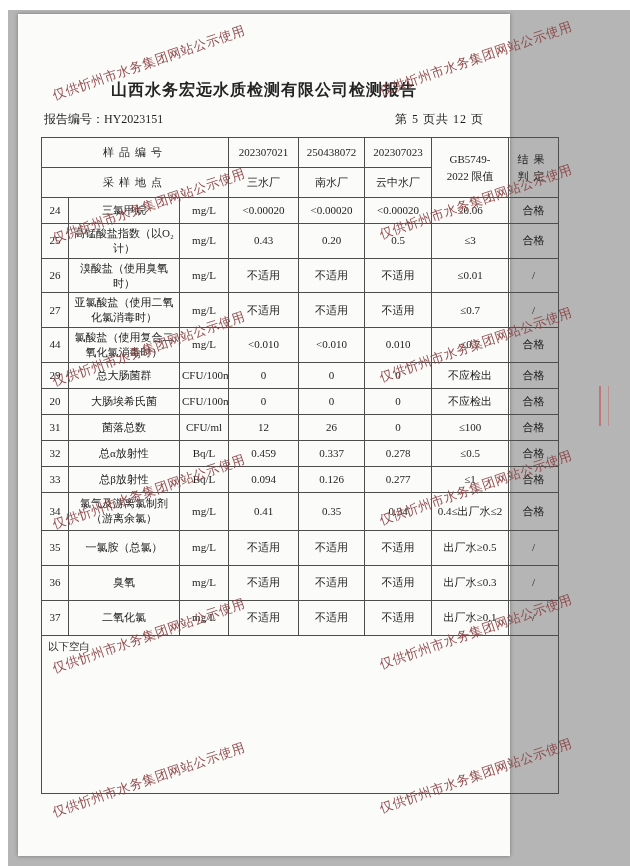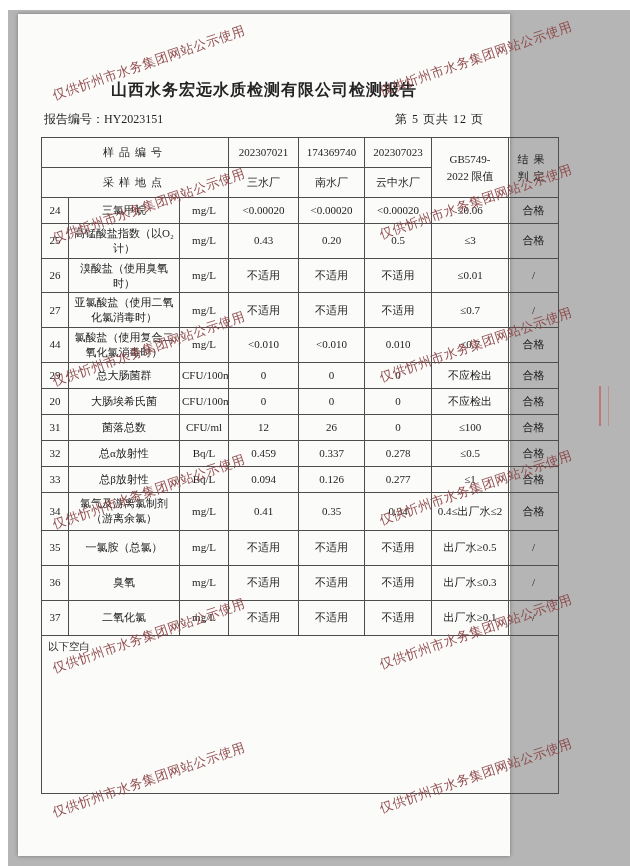--- a/index.html
+++ b/index.html
@@ -63,21 +63,21 @@
         <col style="width:70px">
           <col style="width:66px">
           <col style="width:67px">
         <col style="width:77px">
           <col style="width:50px">
       </colgroup>
       <thead>
         <tr>
           <td colspan="3" class="sp">样品编号</td>
           <td>202307021</td>
-          <td>174369740</td>
+          <td>250438072</td>
           <td>202307023</td>
           <td rowspan="2" class="two-line limit-cell">
             <div>GB5749-</div>
             <div>2022 限值</div>
           </td>
           <td rowspan="2" class="two-line">
             <div class="sp">结果</div>
             <div class="sp">判定</div>
           </td>
         </tr>

